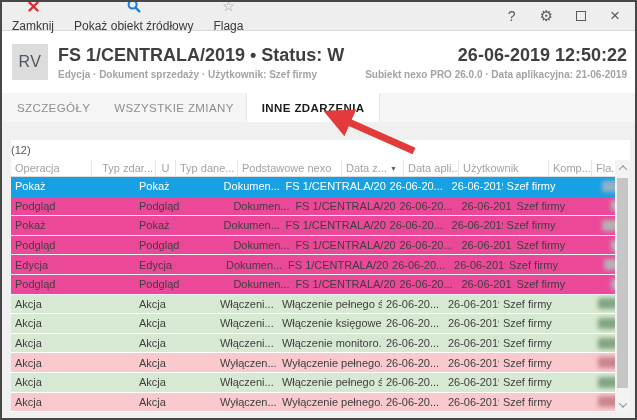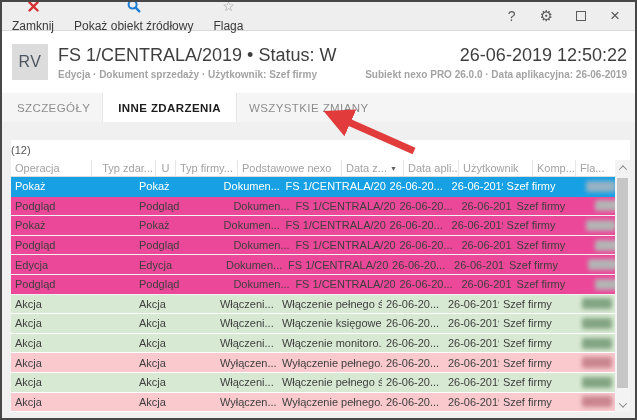--- a/index.html
+++ b/index.html
@@ -17,21 +17,21 @@
   .win-ic { font-size:14px; color:#5a5a5a; display:flex; align-items:center; justify-content:center; min-width:12px; }
   .win-ic.gear { font-size:15px; }
   .win-ic.closex { font-size:17px; line-height:10px; }
   .maxbox { width:10px; height:10px; border:1.5px solid #5a5a5a; display:inline-block; }
   .star-glyph { font-size:14px; color:#9a9a9a; }
 
   
   .doc-header { height:62px; background:#ffffff; display:flex; align-items:center; padding:0 8px 0 10px; }
   .badge { width:36px; height:36px; background:#dcdcdc; color:#4d5761; font-size:16px; font-weight:500; display:flex; align-items:center; justify-content:center; letter-spacing:0.5px; flex:0 0 auto; }
   .head-main { margin-left:10px; }
-  .h-title { font-size:18px; color:#3f3f3f; font-weight:400; line-height:22px; white-space:nowrap; }
+  .h-title { font-size:18px; color:#3f3f3f; font-weight:700; line-height:22px; white-space:nowrap; }
   .h-sub { font-size:10px; color:#a3a3a3; margin-top:3px; white-space:nowrap;font-weight:bold; }
   .head-right { margin-left:auto; text-align:right; }
 
   
   .tabbar { height:29px; background:#f5f5f5; display:flex; align-items:stretch; padding-left:3px; }
   .tab { display:flex; align-items:center; padding:0 12px; font-size:11.5px; letter-spacing:0.4px; color:#8d8d8d; white-space:nowrap; cursor:default; }
   .tab.active { background:#ffffff; color:#1d1d1d; font-weight:700; padding:0 15px; border-left:1px solid #e6e6e6; border-right:1px solid #e6e6e6; }
 
   
   .content { height:296px; background:#f0f0f0; padding:18px 9px 6px 9px; }
@@ -54,21 +54,21 @@
   .c1 { flex:0 0 64px; justify-content:flex-end;padding-left:48px; }
   .gc.c1 { padding-right:30px; overflow:visible; }
   .gh-cell.c1 { justify-content:flex-end; padding-right:2px; }
   .c2 { flex:0 0 20px; }
   .gh-cell.c2 { justify-content:center; padding:0; }
   .c3 { flex:0 0 62px; }
   .c4 { flex:0 0 104px; }
   .c5 { flex:0 0 62px; }
   .c6 { flex:0 0 55px; }
   .c7 { flex:0 0 74px; }
-  .c8 { flex:0 0 43px; }
+  .c8 { flex:0 0 43px;margin-left:16px; }
   .c9 { flex:1 1 auto; }
 
   .blob { width:30px; height:11px; border-radius:2px; filter:blur(2px); margin-left:5px; background:#b3b3b3; }
   .v-selected .blob { background:#97b2c3; }
   .v-green .blob { background:#84a584; }
   .v-pink .blob { background:#c9868e; }
 
   
   .vscroll { position:absolute; top:20px; right:0; bottom:0; width:15px; background:#f3f3f3; }
   .vs-btn { position:absolute; left:0; width:15px; height:15px; display:flex; align-items:center; justify-content:center; }
@@ -124,46 +124,46 @@
   </div>
 
   <div class="doc-header">
     <div class="badge">RV</div>
     <div class="head-main">
       <div class="h-title">FS 1/CENTRALA/2019 • Status: W</div>
       <div class="h-sub">Edycja · Dokument sprzedaży · Użytkownik: Szef firmy</div>
     </div>
     <div class="head-right">
       <div class="h-title">26-06-2019 12:50:22</div>
-      <div class="h-sub">Subiekt nexo PRO 26.0.0 · Data aplikacyjna: 26-06-2019</div>
+      <div class="h-sub">Subiekt nexo PRO 26.0.0 · Data aplikacyjna: 21-06-2019</div>
     </div>
   </div>
 
   <div class="tabbar" id="tabbar">
       <div class="tab">SZCZEGÓŁY</div>
+      <div class="tab">WSZYSTKIE ZMIANY</div>
       <div class="tab active">INNE ZDARZENIA</div>
-      <div class="tab">WSZYSTKIE ZMIANY</div>
     </div>
 
   <div class="content">
     <div class="panel">
       <div class="count-row">(12)</div>
       <div class="grid-area">
         <div class="ghead" id="ghead">
             <div class="gh-cell c0">
               <span>Operacja</span>
             </div>
             <div class="gh-cell c1">
               <span>Typ zdar...</span>
             </div>
             <div class="gh-cell c2">
               <span>U</span>
             </div>
             <div class="gh-cell c3">
-              <span>Typ firmy...</span>
+              <span>Typ dane...</span>
             </div>
             <div class="gh-cell c4">
               <span>Podstawowe nexo</span>
             </div>
             <div class="gh-cell c5">
               <span>Data z...</span>
               <span class="sort-glyph">▼</span>
             </div>
             <div class="gh-cell c6">
               <span>Data apli...</span>

